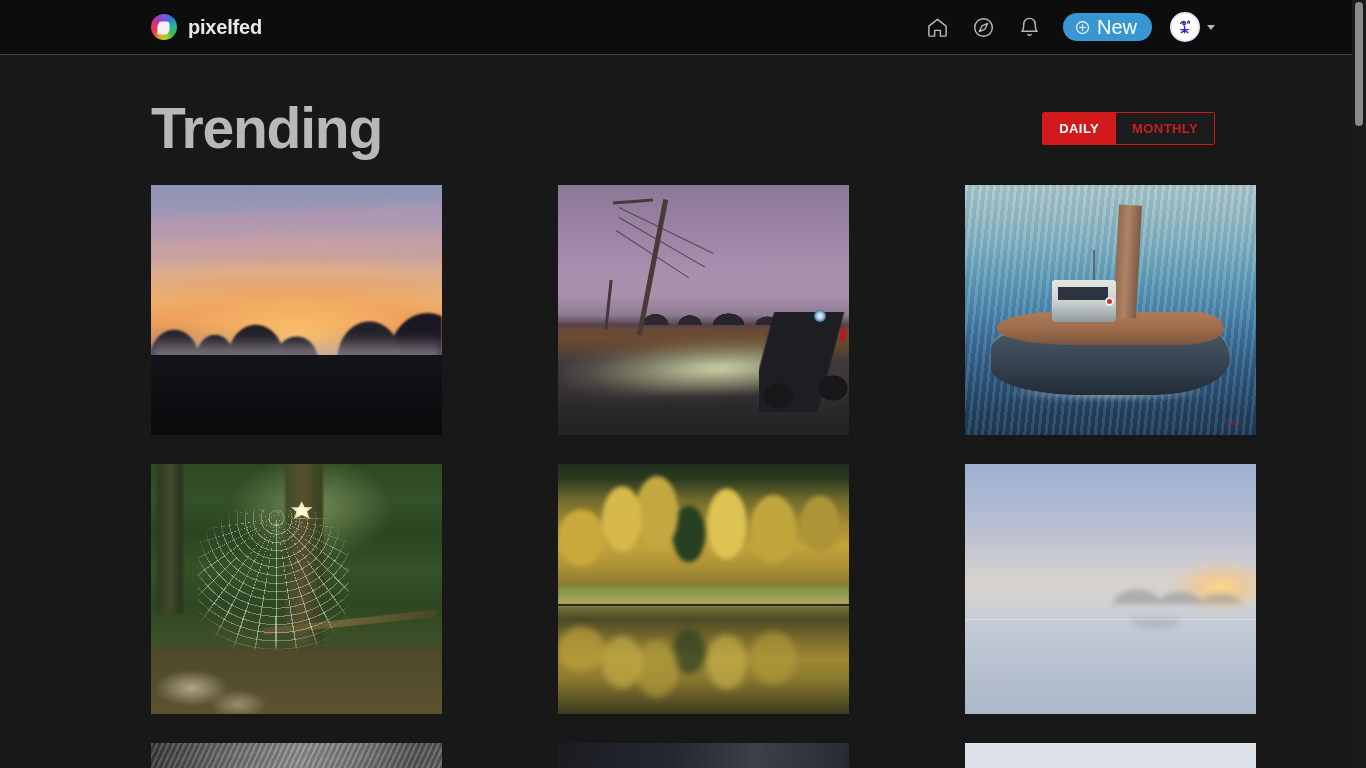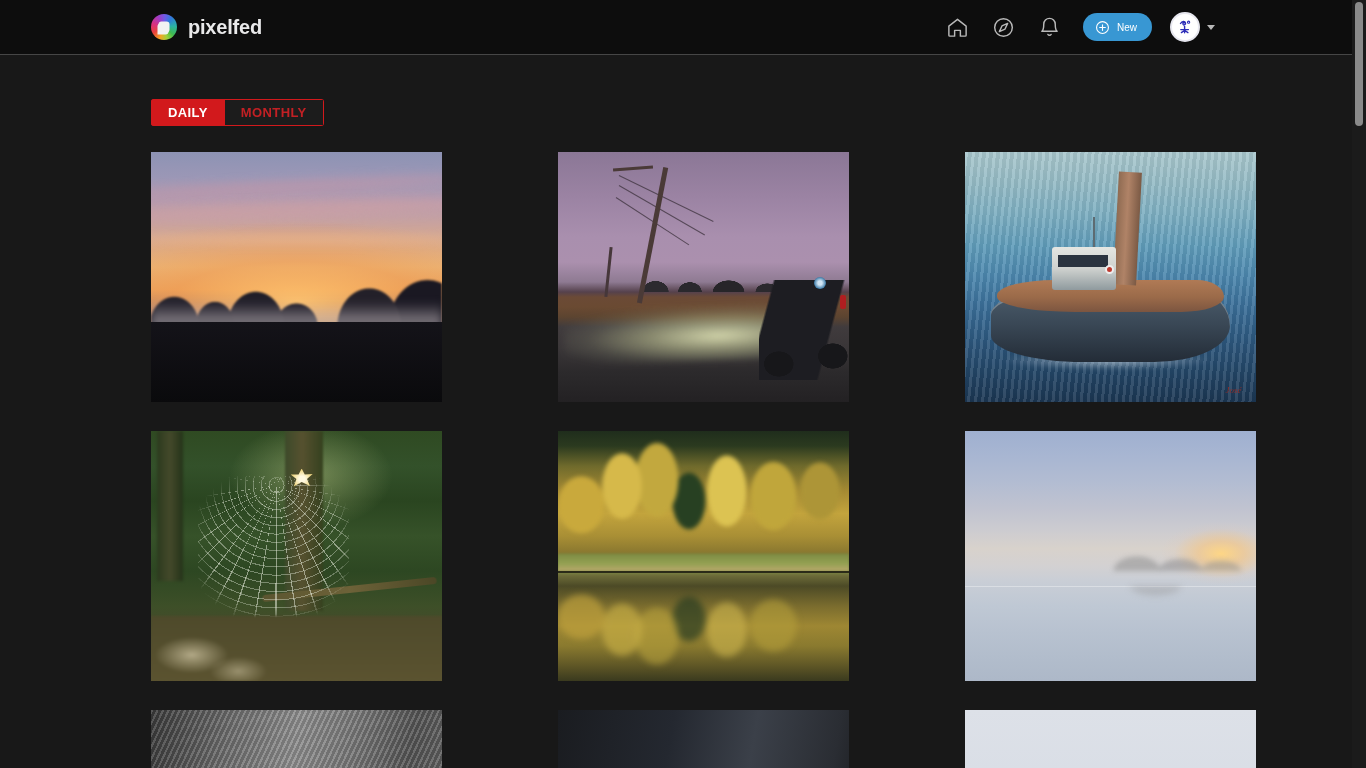--- a/index.html
+++ b/index.html
@@ -95,21 +95,21 @@
   .btn-new {
     display: flex;
     align-items: center;
     gap: 7px;
     background: #3897d3;
     color: #ffffff;
     border: none;
     border-radius: 16px;
     height: 28px;
     padding: 0 15px 0 12px;
-    font-size: 10px;
+    font-size: 20px;
     font-family: "Liberation Sans", sans-serif;
     cursor: pointer;
     margin-left: 10px;
     margin-right: 18px;
   }
   .btn-new svg { display:block; }
 
   .avatar-wrap {
     display: flex; align-items: center; gap: 7px;
     cursor: pointer;
@@ -148,21 +148,21 @@
     font-size: 57px;
     font-weight: bold;
     letter-spacing: -1.2px;
     margin: 0;
     line-height: 1.05;
   }
   .toggle-group {
     display: flex;
     border-radius: 3px;
     overflow: hidden;
-    height: 27px;
+    height: 33px;
   }
   .toggle-btn {
     font-size: 13px;
     font-weight: bold;
     letter-spacing: 0.4px;
     padding: 0 16px;
     display: flex; align-items: center;
     cursor: pointer;
     border: 1px solid #d2191c;
     font-family: "Liberation Sans", sans-serif;
@@ -594,20 +594,21 @@
         <span class="caret"></span>
       </div>
 
     </div>
   </div>
 </div>
 
 <div class="page">
 
   <div class="page-head">
+    <h1 class="page-title">Trending</h1>
 
     <div class="toggle-group">
       <button class="toggle-btn active">DAILY</button>
       <button class="toggle-btn inactive">MONTHLY</button>
     </div>
   </div>
 
   <div class="grid">
 
     <a class="tile" href="#">

